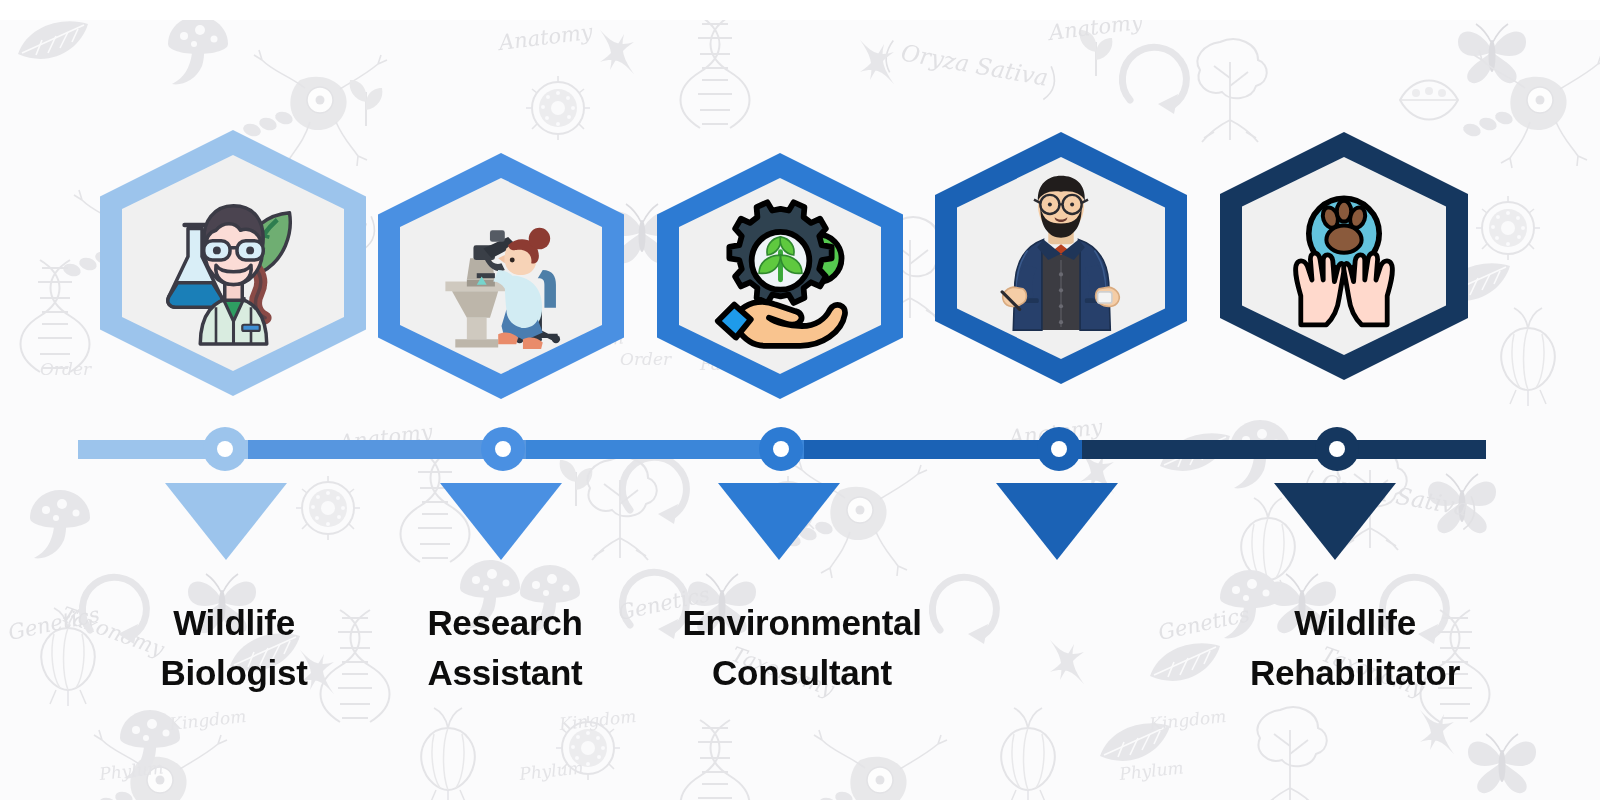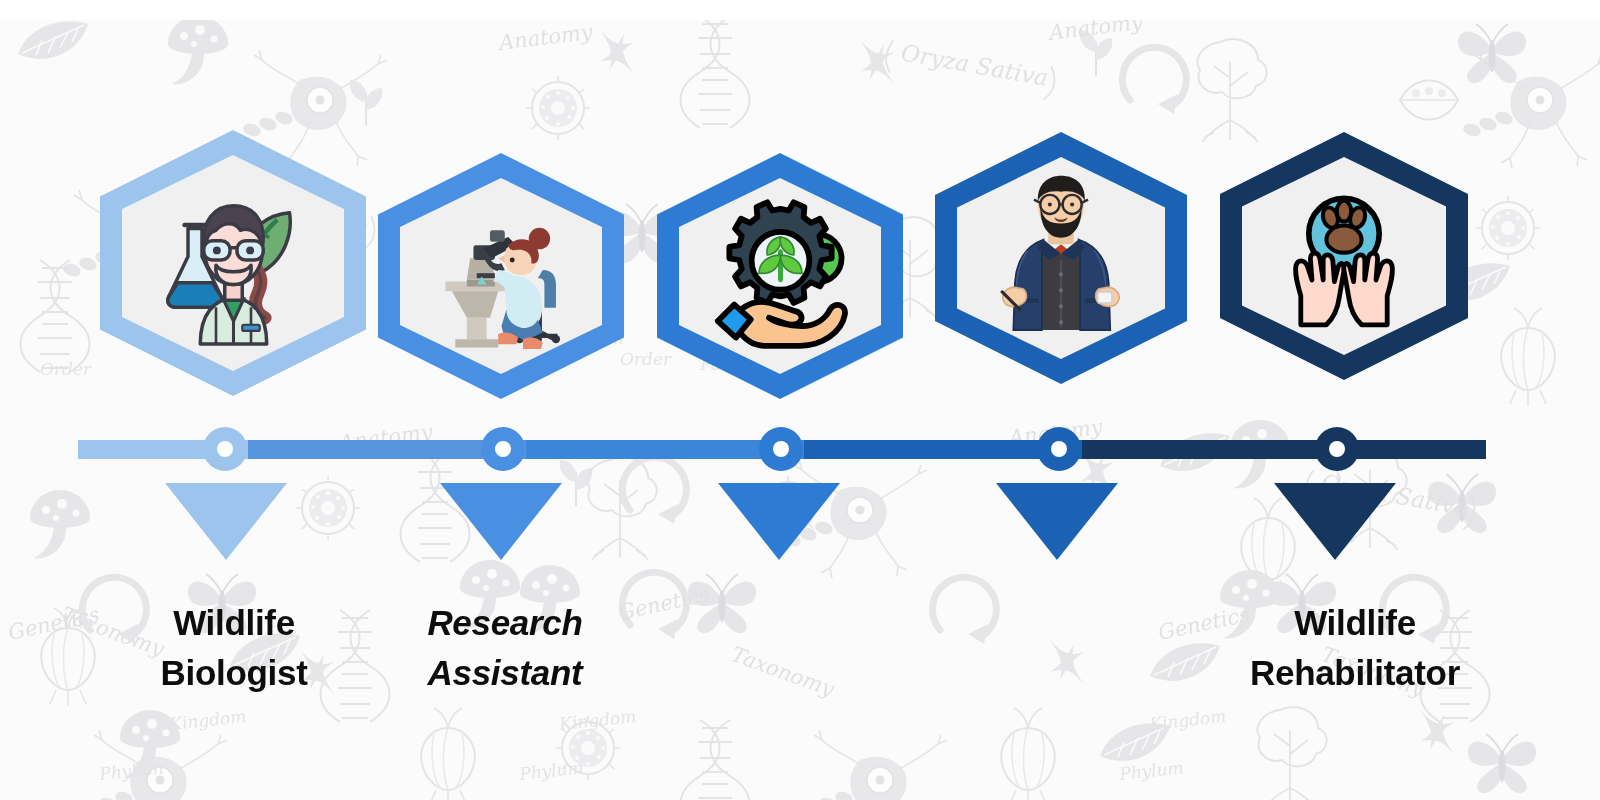--- a/index.html
+++ b/index.html
@@ -564,22 +564,24 @@
   </div>
 
   <div class="tri" id="tri-1" style="left: 165px; top: 463px; border-top: 77px solid rgb(156, 196, 236);"></div>
   <div class="tri" id="tri-2" style="left: 440px; top: 463px; border-top: 77px solid rgb(74, 144, 226);"></div>
   <div class="tri" id="tri-3" style="left: 718px; top: 463px; border-top: 77px solid rgb(45, 123, 211);"></div>
   <div class="tri" id="tri-4" style="left: 996px; top: 463px; border-top: 77px solid rgb(27, 98, 181);"></div>
   <div class="tri" id="tri-5" style="left: 1274px; top: 463px; border-top: 77px solid rgb(21, 55, 95);"></div>
 
   <div class="label" id="label-1" style="left: 92px; top: 578px; width: 284px;">Wildlife
 Biologist</div>
-  <div class="label" id="label-2" style="left: 368px; top: 578px; width: 274px; font-style: italic;">Research
+  <div class="label" id="label-2" style="left: 368px; top: 578px; width: 274px;">Research
 Assistant</div>
+  <div class="label" id="label-3" style="left: 628px; top: 578px; width: 348px;">Environmental
+Consultant</div>
   <div class="label" id="label-5" style="left: 1196px; top: 578px; width: 318px;">Wildlife
 Rehabilitator</div>
 
 <div class="node" style="left: 203px; background: rgb(156, 196, 236);">
       <div class="node-inner" style="background: rgb(255, 255, 255);"></div>
     </div>
     <div class="node" style="left: 481px; background: rgb(74, 144, 226);">
       <div class="node-inner" style="background: rgb(255, 255, 255);"></div>
     </div>
     <div class="node" style="left: 759px; background: rgb(45, 123, 211);">

